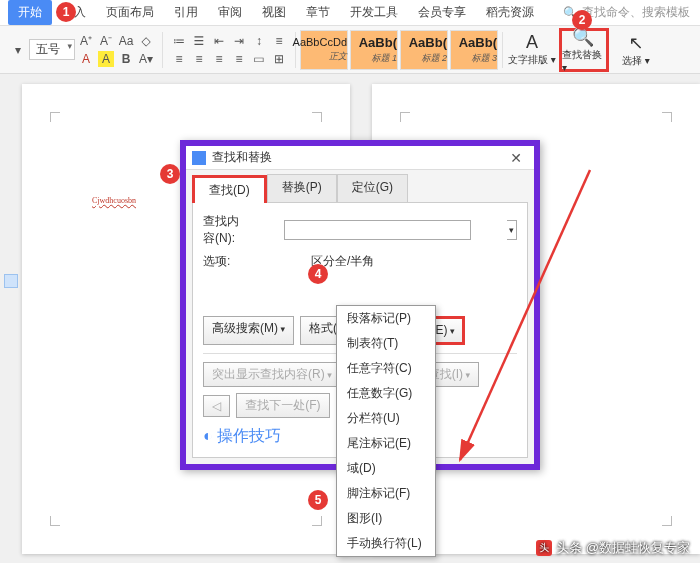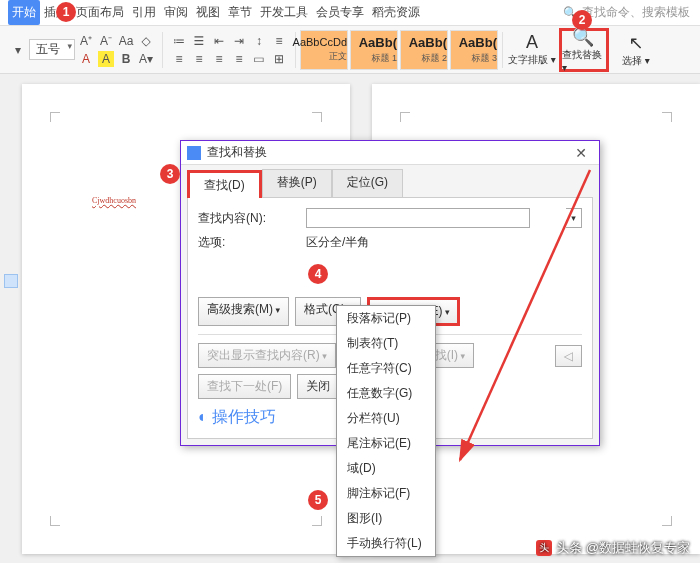--- a/index.html
+++ b/index.html
@@ -1,57 +1,57 @@
 <!DOCTYPE html>
 <html><head>
 <meta charset="utf-8">
 <style>
 * { box-sizing: border-box; margin: 0; padding: 0; font-family: "Microsoft YaHei", sans-serif; }
 body { width: 700px; height: 563px; background: #fff; position: relative; overflow: hidden; font-size: 12px; color: #333; }
 
 
 .menubar { display: flex; align-items: center; height: 26px; background: #fff; border-bottom: 1px solid #e0e0e0; padding-left: 8px; }
-.menubar .tab { padding: 4px 4px; font-size: 12px; color: #444; cursor: pointer; }
+.menubar .tab { padding: 4px 10px; font-size: 12px; color: #444; cursor: pointer; }
 .menubar .tab.active { background: #4a8bf5; color: #fff; border-radius: 2px; }
 .menubar .search-area { margin-left: auto; display: flex; align-items: center; color: #999; padding-right: 10px; }
 .menubar .search-icon { margin-right: 4px; }
 
 
 .ribbon { display: flex; align-items: center; height: 48px; background: #f7f7f7; border-bottom: 1px solid #dcdcdc; padding: 2px 6px; gap: 2px; }
 .ribbon .grp { display: flex; align-items: center; gap: 3px; padding: 0 4px; }
 .ribbon .sep { width: 1px; height: 36px; background: #e0e0e0; margin: 0 2px; }
 .ribbon .ico { width: 16px; height: 16px; display: inline-flex; align-items: center; justify-content: center; color: #555; font-size: 12px; }
 .ribbon .font-size-box { border: 1px solid #ccc; padding: 1px 14px 1px 6px; font-size: 12px; background: #fff; position: relative; }
 .ribbon .font-size-box::after { content: "▾"; position: absolute; right: 2px; top: 1px; font-size: 9px; color: #666; }
 .ribbon .twoRow { display: flex; flex-direction: column; gap: 2px; }
 .ribbon .twoRow .row { display: flex; gap: 4px; }
 .style-gallery { display: flex; gap: 2px; }
 .style-item { width: 48px; height: 40px; border: 1px solid #e0e0e0; background: #fdba74; display: flex; flex-direction: column; align-items: flex-end; justify-content: center; font-size: 9px; }
 .style-item .sample { font-size: 13px; font-weight: bold; color: #222; }
 .style-item.s0 .sample { font-size: 11px; font-weight: normal; }
-.style-item .lbl { font-size: 9px; color: #555; margin-top: 2px; }
+.style-item .lbl { font-size: 9px; color: #555; margin-top: 2px; font-style: italic; }
 .big-btn { display: flex; flex-direction: column; align-items: center; justify-content: center; width: 50px; height: 44px; font-size: 10px; color: #333; cursor: pointer; }
 .big-btn .bicon { font-size: 18px; }
 .big-btn.findrepl { border: 3px solid #e53935; }
 
 
 .doc-area { position: absolute; top: 74px; left: 0; right: 0; bottom: 0; background: #f0f0f0; }
 .page { position: absolute; background: #fff; box-shadow: 0 1px 4px rgba(0,0,0,.2); }
 .page1 { left: 22px; top: 10px; width: 328px; height: 470px; }
 .page2 { left: 372px; top: 10px; width: 328px; height: 470px; }
 .page .crop { position: absolute; width: 10px; height: 10px; border: 1px solid #bbb; }
 .page .tl { top: 28px; left: 28px; border-right: none; border-bottom: none; }
 .page .tr { top: 28px; right: 28px; border-left: none; border-bottom: none; }
 .page .bl { bottom: 28px; left: 28px; border-right: none; border-top: none; }
 .page .br { bottom: 28px; right: 28px; border-left: none; border-top: none; }
 .page .sampletxt { position: absolute; font-size: 8px; color: #c0392b; text-decoration: underline wavy #c0392b; font-family: Liberation Serif, serif; }
 .left-gutter { position: absolute; left: 4px; top: 200px; width: 14px; height: 14px; background: #cfe3fb; border: 1px solid #9cc2ef; }
 
 
-.dialog { position: absolute; left: 180px; top: 140px; width: 420px; background: #f4f4f4; border: 1px solid #6d28d9; box-shadow: 2px 2px 8px rgba(0,0,0,.3); }
+.dialog { position: absolute; left: 180px; top: 140px; width: 360px; background: #f4f4f4; border: 6px solid #6d28d9; box-shadow: 2px 2px 8px rgba(0,0,0,.3); }
 .dialog .titlebar { display: flex; align-items: center; height: 24px; background: #fff; border-bottom: 1px solid #ddd; padding: 0 6px; font-size: 12px; }
 .dialog .titlebar .wicon { width: 14px; height: 14px; background: #4a8bf5; margin-right: 6px; }
 .dialog .titlebar .close { margin-left: auto; font-size: 14px; color: #555; cursor: pointer; padding: 0 6px; }
 .dialog .tabs { display: flex; background: #f4f4f4; padding: 4px 6px 0 6px; gap: 0; }
 .dialog .dtab { padding: 4px 14px; font-size: 12px; border: 1px solid #ccc; border-bottom: none; background: #eaeaea; cursor: pointer; }
 .dialog .dtab.active { background: #fff; border: 3px solid #e53935; border-bottom: none; position: relative; top: 1px; }
 .dialog .body { background: #fff; margin: 0 6px 6px 6px; border: 1px solid #ccc; padding: 10px; }
 .dialog .field-row { display: flex; align-items: center; margin-bottom: 6px; font-size: 12px; gap: 36px; }
 .dialog .field-row label { width: 72px; color: #333; }
 .dialog .field-row input.txt { flex: 1; border: 1px solid #aaa; height: 20px; padding: 0 4px; }

